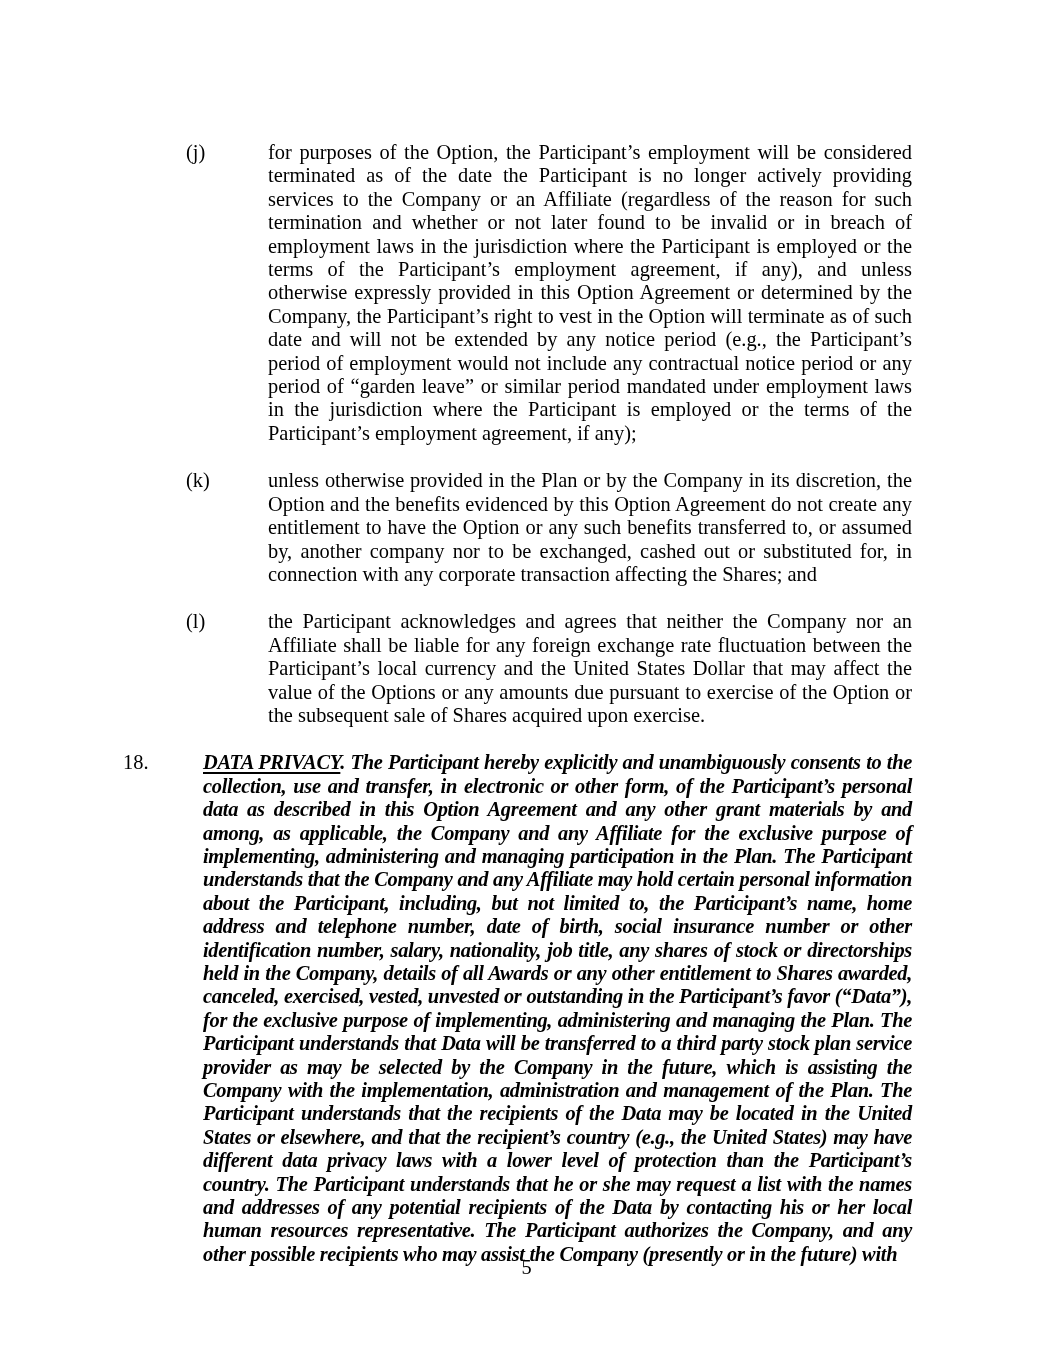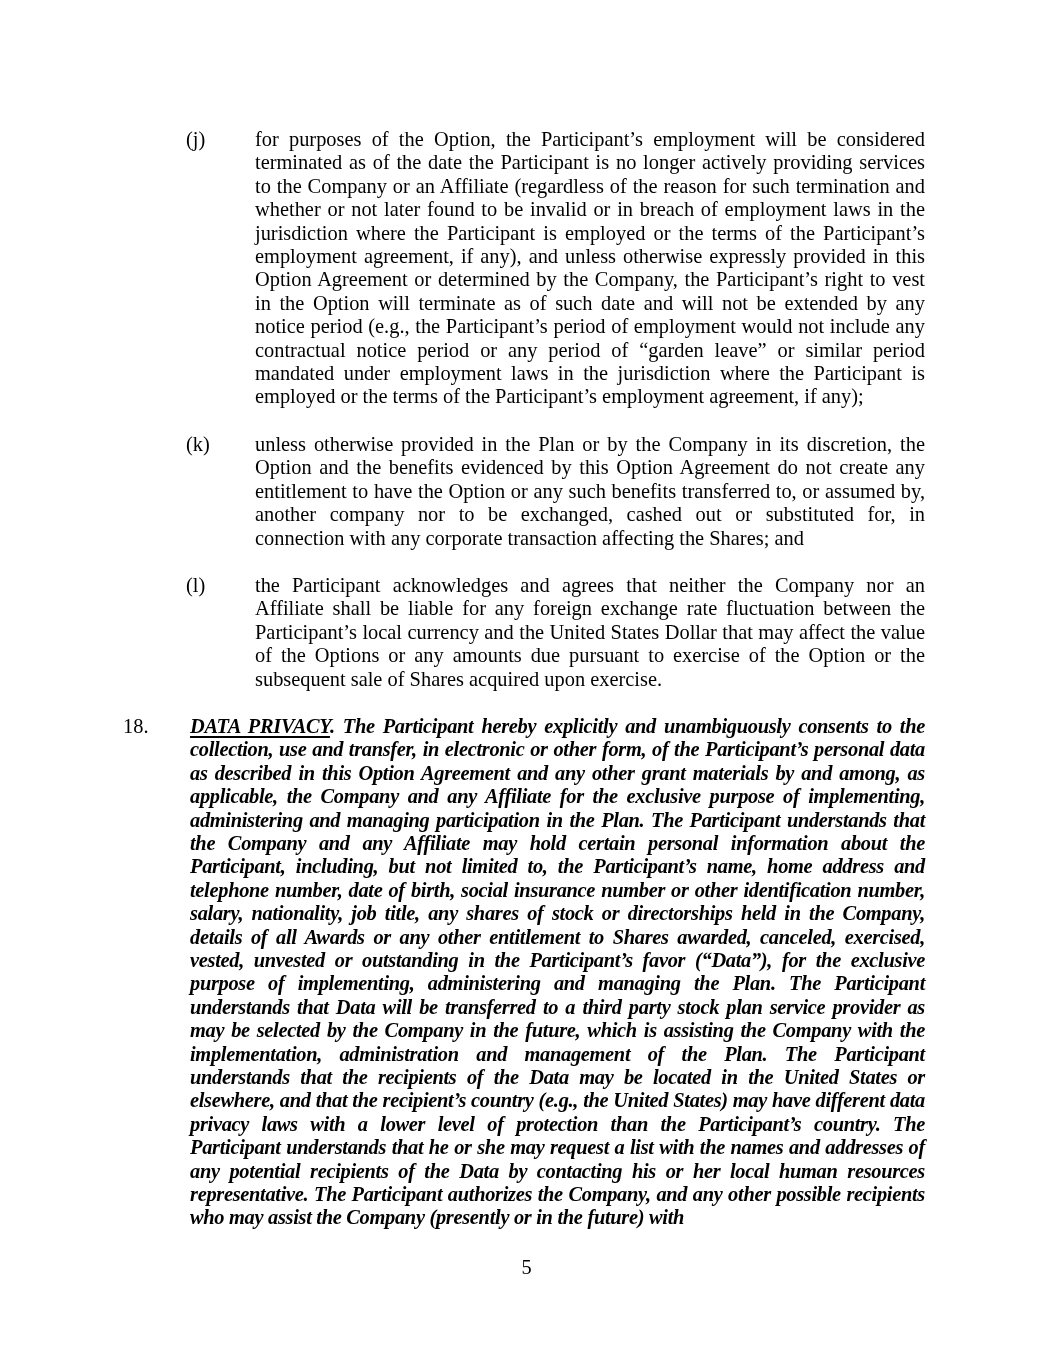--- a/index.html
+++ b/index.html
@@ -29,21 +29,21 @@
     margin-left: 127px;   
     margin-bottom: 24px;
   }
   .subpara .marker {
     position: absolute;
     left: -64px;          
     top: 0;
   }
   .subpara p,
   .section p {
-    margin: 5px;
+    margin: 18px;
     text-align: justify;
   }
   .section {
     position: relative;
     margin-left: 62px;    
   }
   .section .marker {
     position: absolute;
     left: -62px;          
     top: 0;

